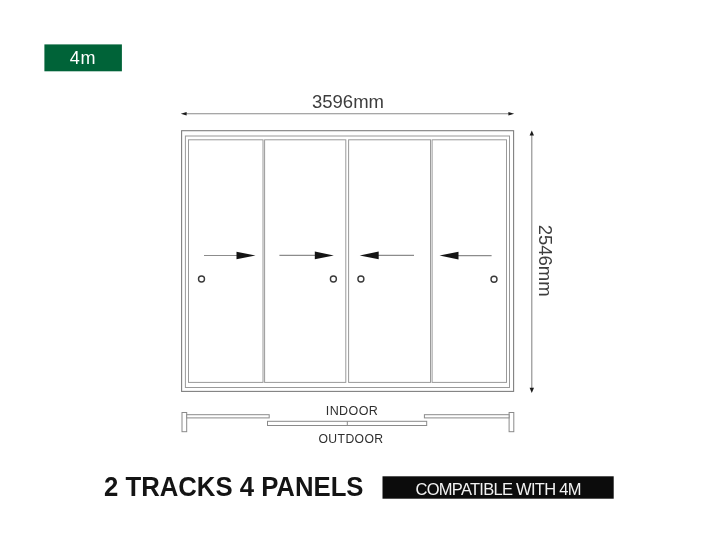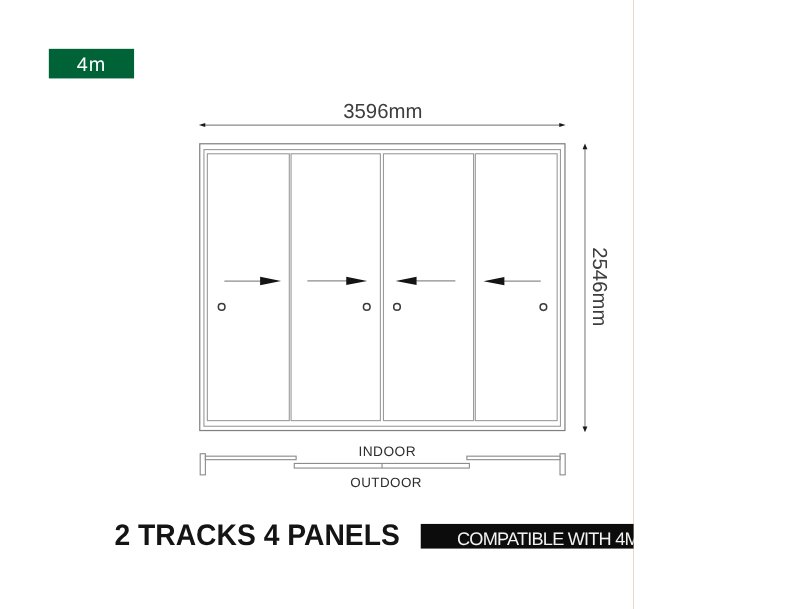--- a/index.html
+++ b/index.html
@@ -1,16 +1,16 @@
 <!DOCTYPE html>
 <html><head>
 <meta charset="utf-8">
 <style>
   html,body{margin:0;padding:0;background:#ffffff;}
-  .page{position:relative;width:576px;height:554px;background:#a16207;overflow:hidden;
+  .page{position:relative;width:720px;height:554px;background:#a16207;overflow:hidden;
         font-family:"Liberation Sans", sans-serif;}
 </style>
 </head>
 <body>
 <div class="page">
 <svg width="720" height="554" viewBox="0 0 720 554" xmlns="http://www.w3.org/2000/svg">
 
   <rect x="0" y="0" width="720" height="554" fill="#ffffff"></rect>
 
   <g>

